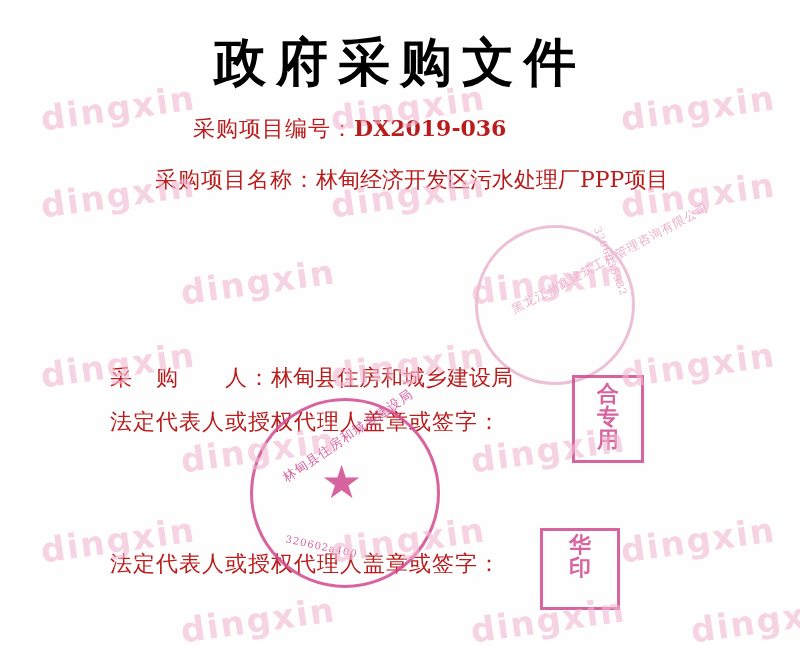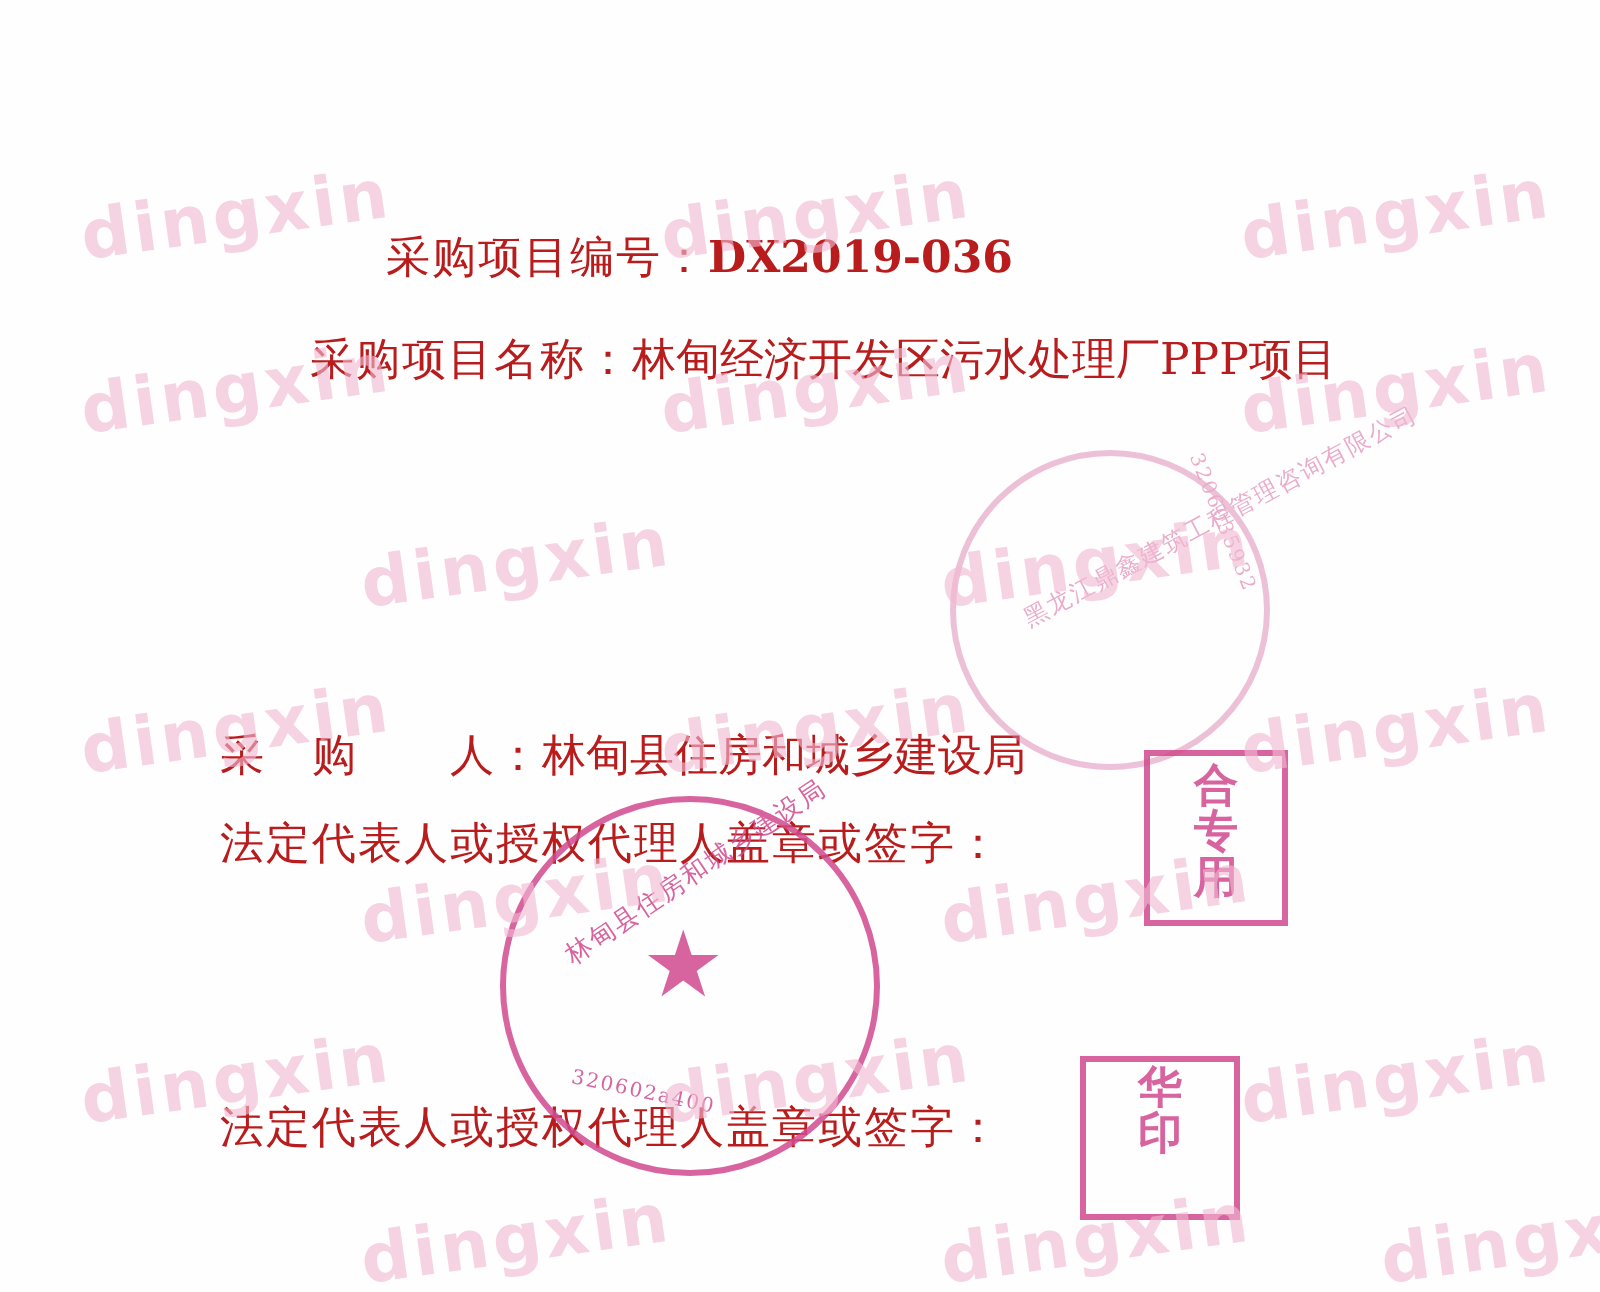--- a/index.html
+++ b/index.html
@@ -171,20 +171,21 @@
       <span class="sq-char">用</span>
     </div>
 
     <div class="seal seal-sq" style="left:540px; top:528px; width:80px; height:82px; padding:2px 0;">
       <span class="sq-char">华</span>
       <span class="sq-char">印</span>
     </div>
 
   </div>
 
+  <div class="doc-title">政府采购文件</div>
 
   <div class="line" style="left:193px; top:114px;">
     <span class="lbl">采购项目编号：</span><span class="val">DX2019-036</span>
   </div>
 
   <div class="line" style="left:110px; top:363px;">
     <span class="lbl">采　购　　人：</span><span class="val-norm">林甸县住房和城乡建设局</span>
   </div>
 
   <div class="line" style="left:155px; top:165px;">

